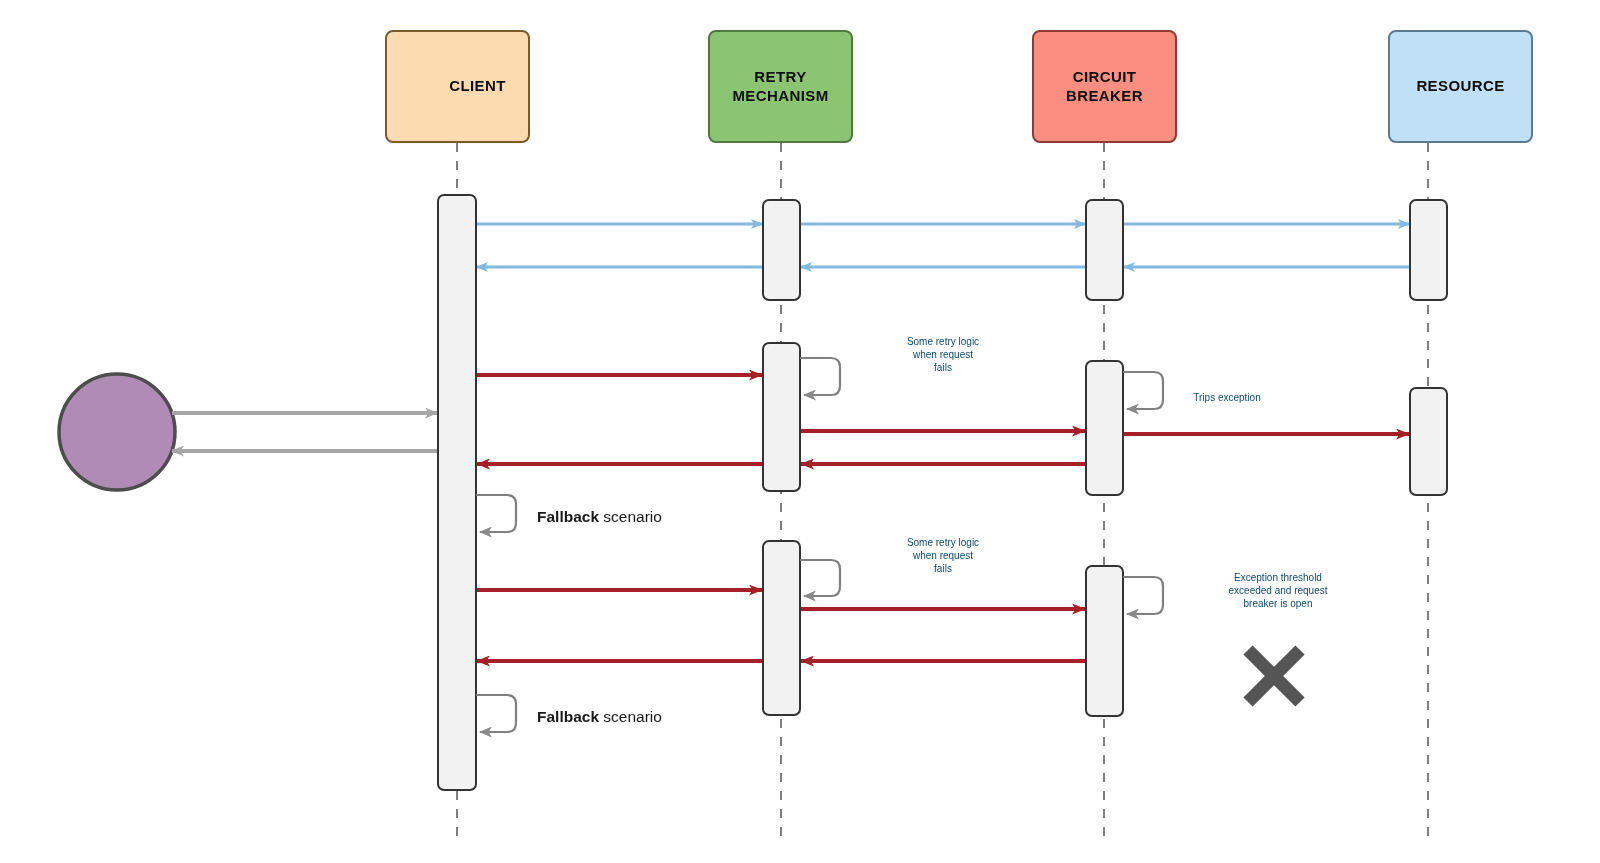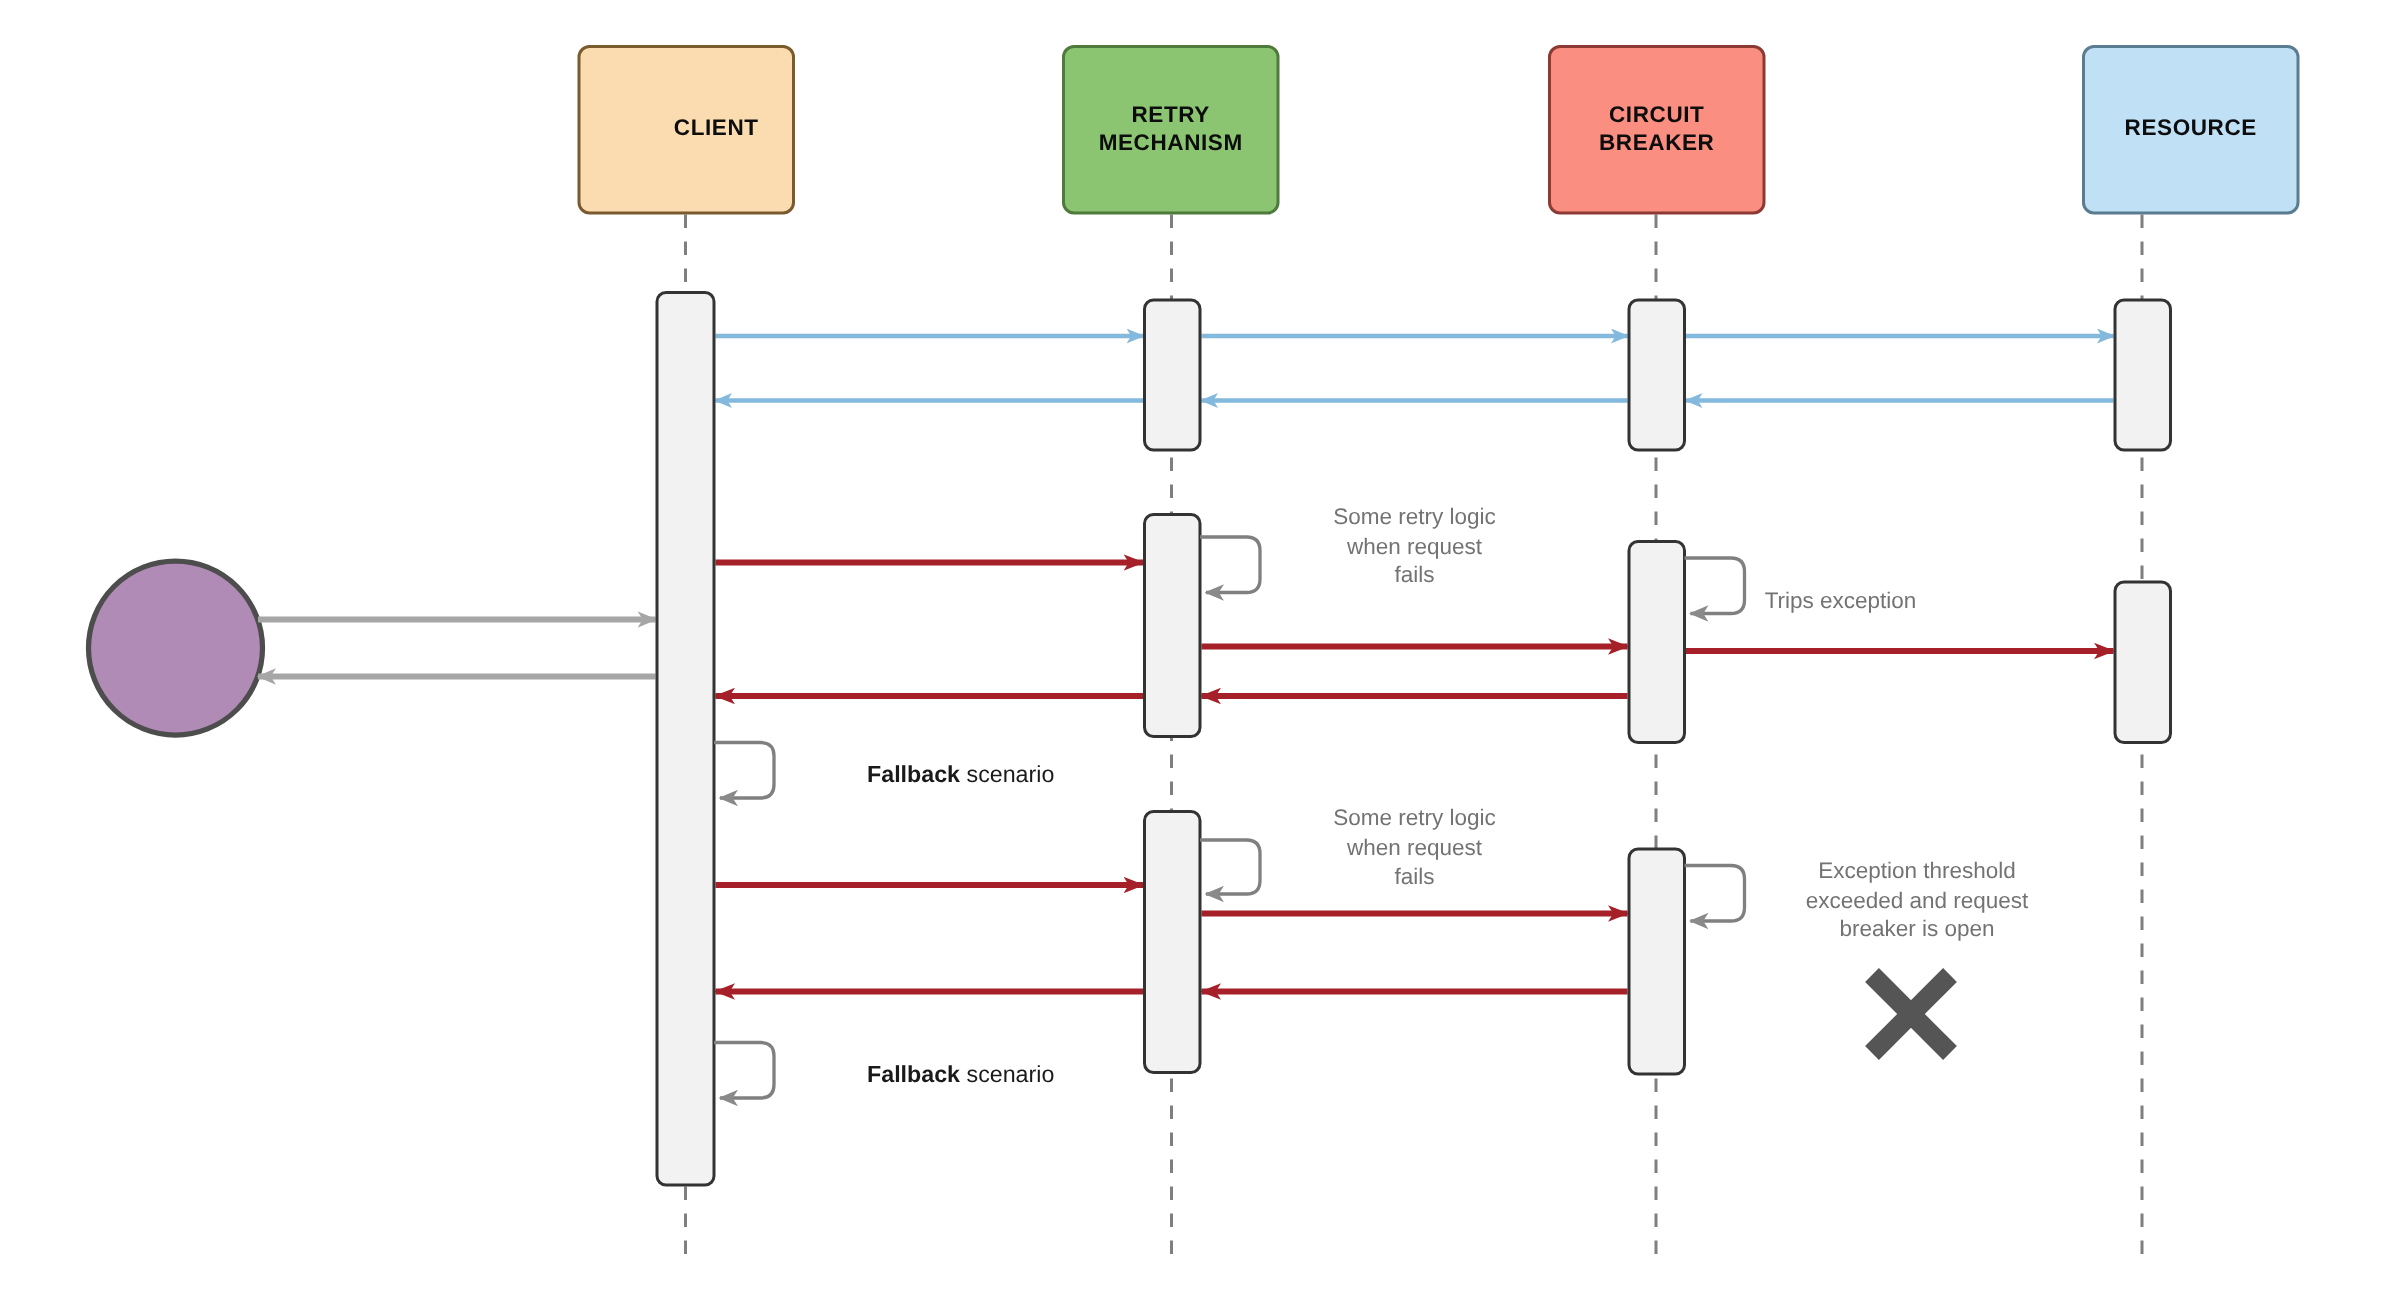--- a/index.html
+++ b/index.html
@@ -37,34 +37,33 @@
     font-weight: bold;
     font-size: 15px;
     letter-spacing: 0.4px;
     line-height: 1.25;
     color: #0d0d0d;
   }
   
   .note {
     position: absolute;
     text-align: center;
-    font-size: 15px;
-    color: #737373;
+    font-size: 10px;
+    color: #0c4a6e;
     line-height: 1.3;
     white-space: pre-line;
   }
   .inline-note {
     position: absolute;
     font-size: 15.5px;
     color: #1a1a1a;
     white-space: nowrap;
   }
   .inline-note b {
     font-weight: bold;
-    margin-left: 41px;
   }
 </style>
 </head>
 <body>
 
 <div id="canvas">
 
   <svg id="svg-layer" viewBox="0 0 1600 863" xmlns="http://www.w3.org/2000/svg">
     <defs>
       <marker id="arrow-success" markerWidth="12" markerHeight="10" refX="11" refY="5" orient="auto" markerUnits="userSpaceOnUse">

